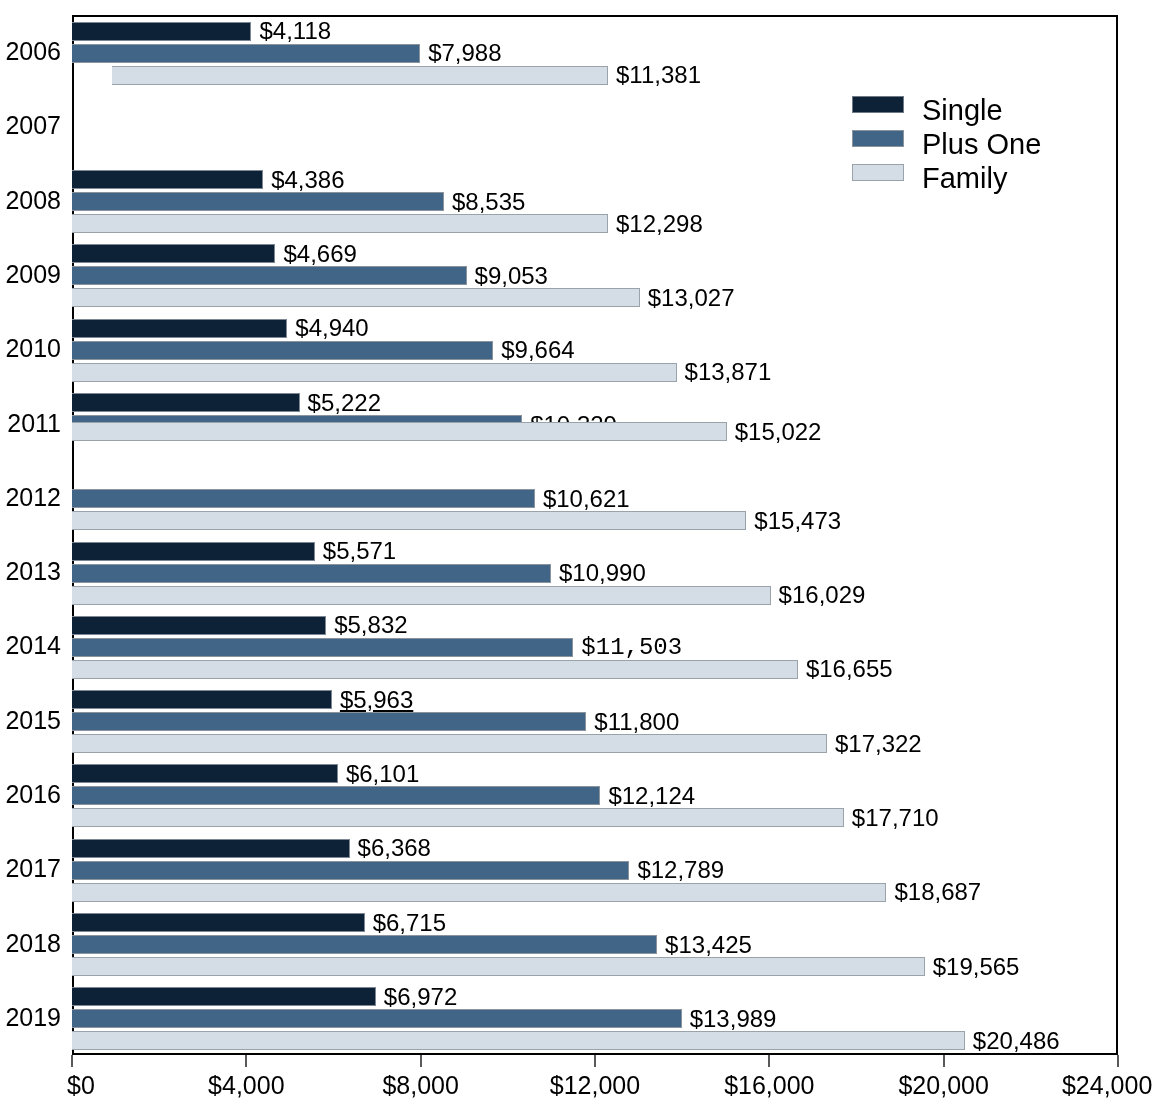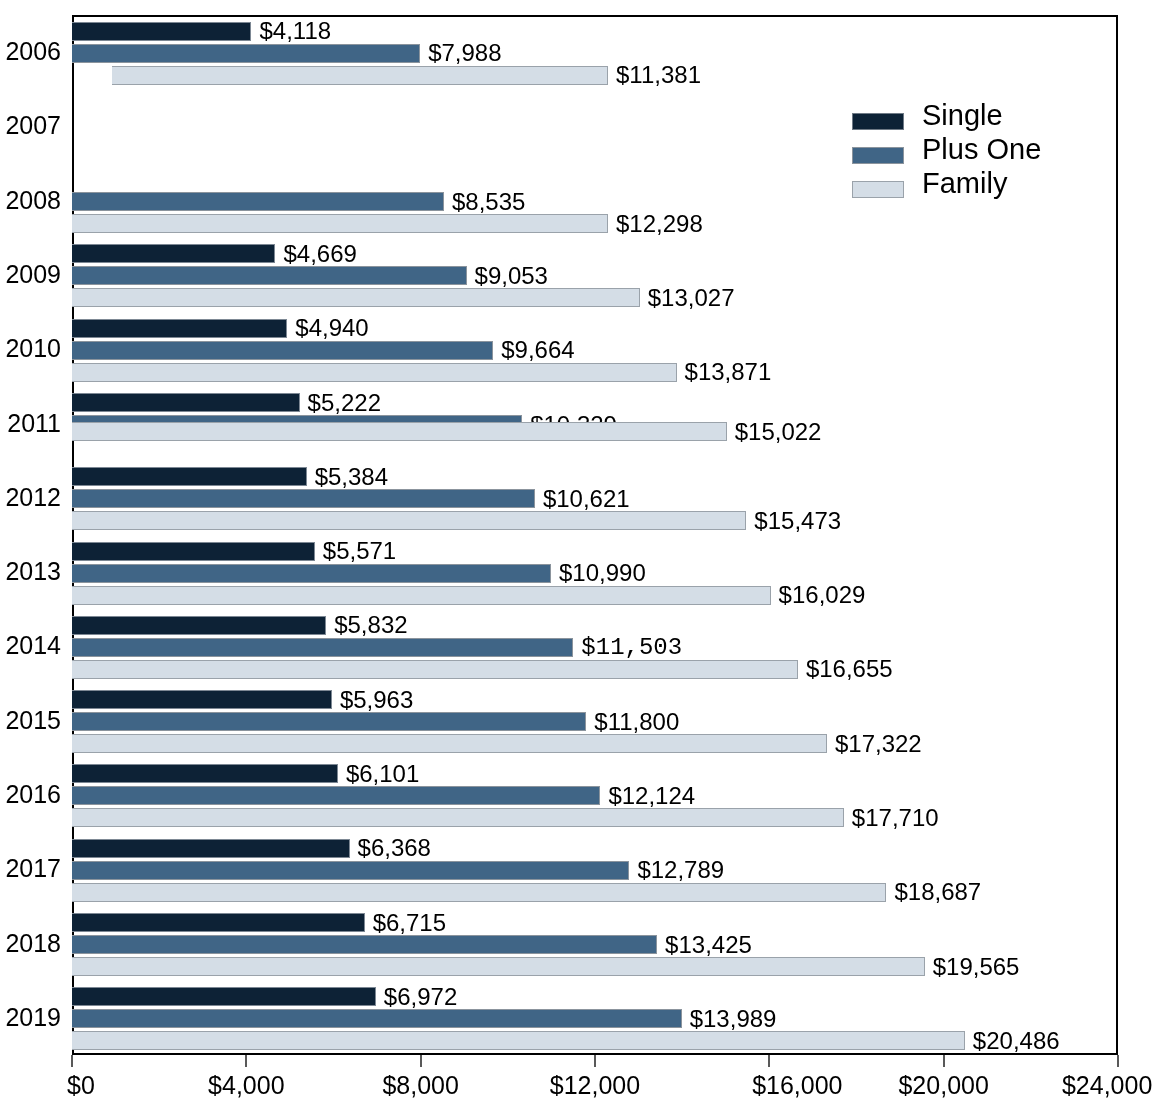--- a/index.html
+++ b/index.html
@@ -115,21 +115,21 @@
 
   
   #legend {
     position: absolute;
     left: 852px;
     top: 96px;
     width: 230px;
   }
   .legend-row {
     display: flex;
-    align-items: flex-end;
+    align-items: flex-start;
     height: 34px;
   }
   .legend-swatch {
     width: 52px;
     height: 17px;
     box-sizing: border-box;
     border: 1px solid #8f8f8f;
     margin-right: 18px;
     flex: 0 0 auto;
   }
@@ -164,20 +164,24 @@
         <div class="bar-wrap" style="top: 50.6429px; left: 72px; width: 1046px; margin-left: 40px;">
           <div class="bar family" style="width: 496.022px;"></div>
           <div class="bar-label" style="left: 496.022px;">$11,381</div>
         </div>
       </div>
       <div class="year-row" style="top: 89.2857px; height: 74.2857px;">
         <div class="year-label" style="top: 24.1429px;">2007</div>
       </div>
       <div class="year-row" style="top: 163.571px; height: 74.2857px;">
         <div class="year-label" style="top: 24.1429px;">2008</div>
+        <div class="bar-wrap" style="top: 6.64286px; left: 72px; width: 1046px;">
+          <div class="bar single" style="width: 191.156px;"></div>
+          <div class="bar-label" style="left: 191.156px;">$4,386</div>
+        </div>
         <div class="bar-wrap" style="top: 28.6429px; left: 72px; width: 1046px;">
           <div class="bar plusone" style="width: 371.984px;"></div>
           <div class="bar-label" style="left: 371.984px;">$8,535</div>
         </div>
         <div class="bar-wrap" style="top: 50.6429px; left: 72px; width: 1046px;">
           <div class="bar family" style="width: 535.988px;"></div>
           <div class="bar-label" style="left: 535.988px;">$12,298</div>
         </div>
       </div>
       <div class="year-row" style="top: 237.857px; height: 74.2857px;">
@@ -220,24 +224,20 @@
           <div class="bar plusone" style="width: 450.172px;"></div>
           <div class="bar-label" style="left: 450.172px;">$10,329</div>
         </div>
         <div class="bar-wrap" style="top: 36px; left: 72px; width: 1046px;">
           <div class="bar family" style="width: 654.709px;"></div>
           <div class="bar-label" style="left: 654.709px;">$15,022</div>
         </div>
       </div>
       <div class="year-row" style="top: 460.714px; height: 74.2857px;">
         <div class="year-label" style="top: 24.1429px;">2012</div>
-        <div class="bar-wrap" style="top: 6.64286px; left: 72px; width: 1046px;">
-          <div class="bar single" style="width: 234.653px;"></div>
-          <div class="bar-label" style="left: 234.653px;">$5,384</div>
-        </div>
         <div class="bar-wrap" style="top: 28.6429px; left: 72px; width: 1046px;">
           <div class="bar plusone" style="width: 462.899px;"></div>
           <div class="bar-label" style="left: 462.899px;">$10,621</div>
         </div>
         <div class="bar-wrap" style="top: 50.6429px; left: 72px; width: 1046px;">
           <div class="bar family" style="width: 674.365px;"></div>
           <div class="bar-label" style="left: 674.365px;">$15,473</div>
         </div>
       </div>
       <div class="year-row" style="top: 535px; height: 74.2857px;">
@@ -267,21 +267,21 @@
         </div>
         <div class="bar-wrap" style="top: 50.6429px; left: 72px; width: 1046px;">
           <div class="bar family" style="width: 725.88px;"></div>
           <div class="bar-label" style="left: 725.88px;">$16,655</div>
         </div>
       </div>
       <div class="year-row" style="top: 683.571px; height: 74.2857px;">
         <div class="year-label" style="top: 24.1429px;">2015</div>
         <div class="bar-wrap" style="top: 6.64286px; left: 72px; width: 1046px;">
           <div class="bar single" style="width: 259.887px;"></div>
-          <div class="bar-label" style="left: 259.887px;">$5,963</div>
+          <div class="bar-label" style="left: 259.887px; text-decoration: underline;">$5,963</div>
         </div>
         <div class="bar-wrap" style="top: 28.6429px; left: 72px; width: 1046px;">
           <div class="bar plusone" style="width: 514.283px;"></div>
           <div class="bar-label" style="left: 514.283px;">$11,800</div>
         </div>
         <div class="bar-wrap" style="top: 50.6429px; left: 72px; width: 1046px;">
           <div class="bar family" style="width: 754.951px;"></div>
           <div class="bar-label" style="left: 754.951px;">$17,322</div>
         </div>
       </div>
@@ -350,21 +350,21 @@
   <div id="x-axis">
       <div class="x-tick" style="left: -1px;"></div>
       <div class="x-tick-label" style="left: 0px; transform: translateX(-18%);">$0</div>
       <div class="x-tick" style="left: 173.333px;"></div>
       <div class="x-tick-label" style="left: 174.333px;">$4,000</div>
       <div class="x-tick" style="left: 347.667px;"></div>
       <div class="x-tick-label" style="left: 348.667px;">$8,000</div>
       <div class="x-tick" style="left: 522px;"></div>
       <div class="x-tick-label" style="left: 523px;">$12,000</div>
       <div class="x-tick" style="left: 696.333px;"></div>
-      <div class="x-tick-label" style="left: 697.333px; margin-left: 28px;">$16,000</div>
+      <div class="x-tick-label" style="left: 697.333px;">$16,000</div>
       <div class="x-tick" style="left: 870.667px;"></div>
       <div class="x-tick-label" style="left: 871.667px;">$20,000</div>
       <div class="x-tick" style="left: 1045px;"></div>
       <div class="x-tick-label" style="left: 1046px; transform: translateX(-62%);">$24,000</div>
     </div>
 
   <div id="legend">
       <div class="legend-row">
         <span class="legend-swatch single"></span>
         <span class="legend-text">Single</span>

